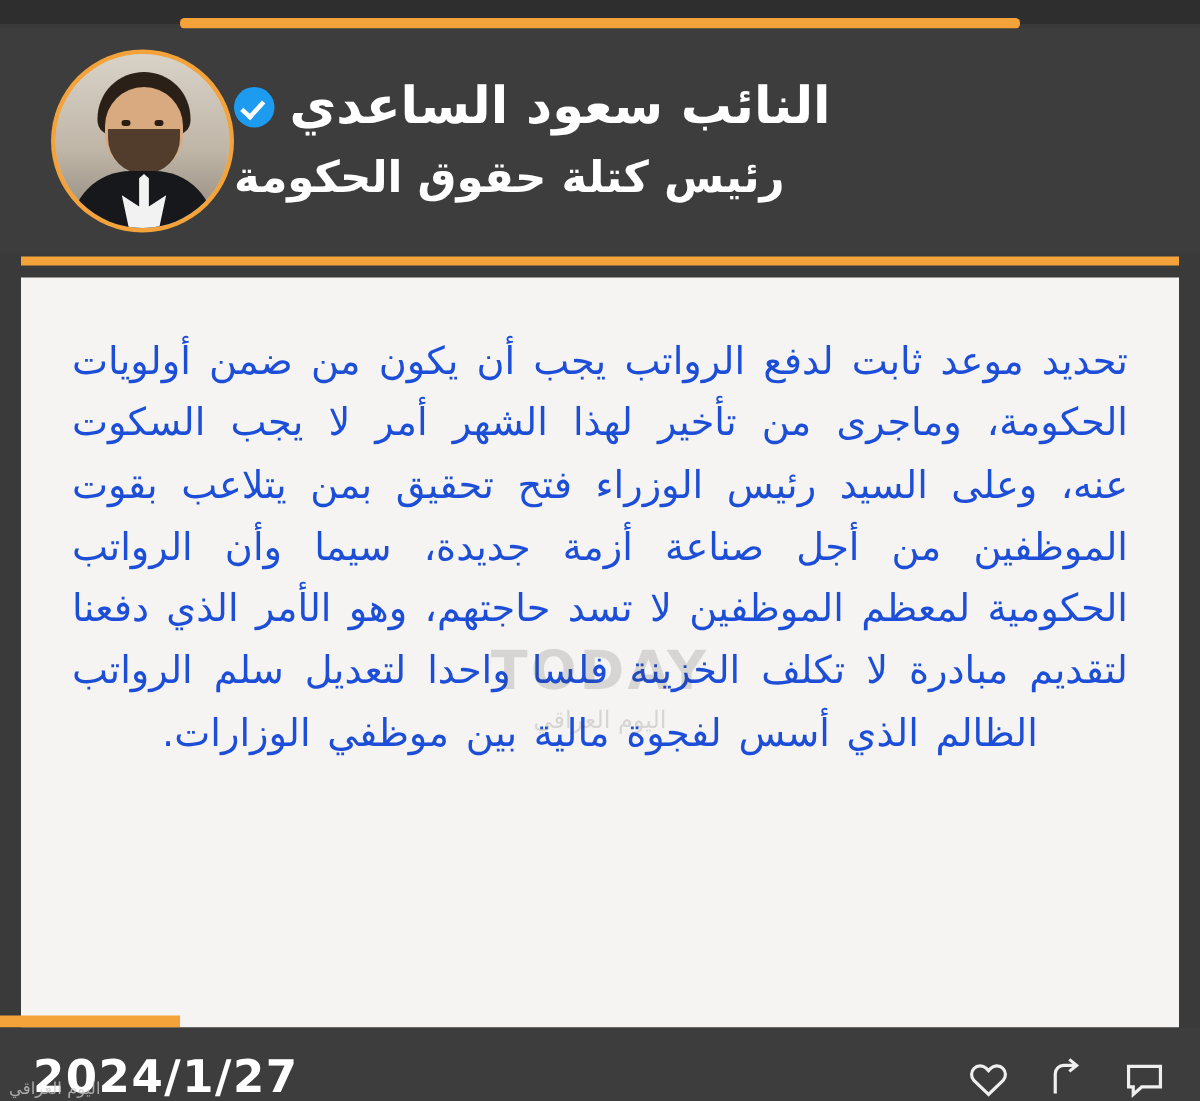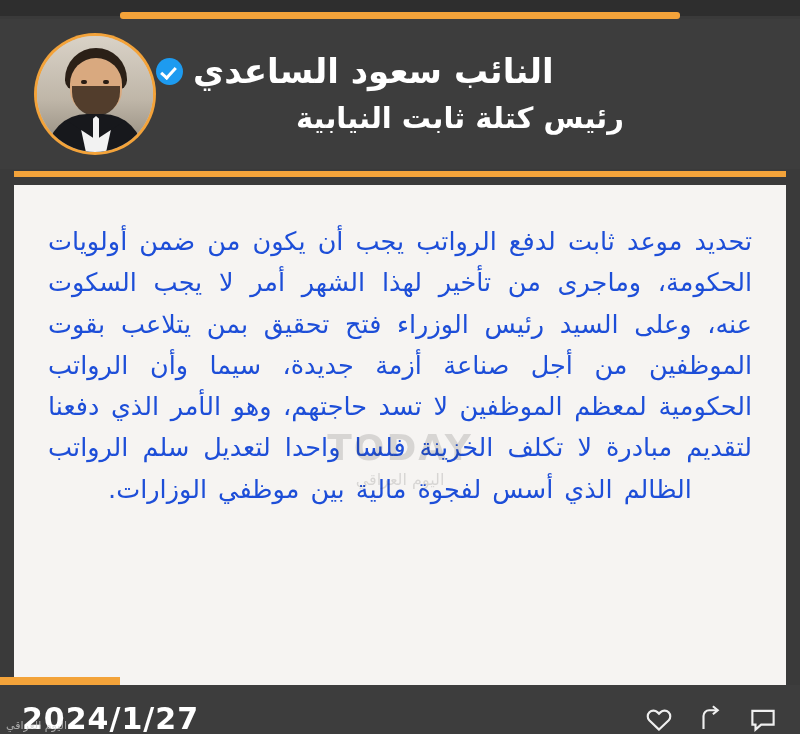--- a/index.html
+++ b/index.html
@@ -132,21 +132,21 @@
     position: absolute;
     top: 78px;
     width: 26px; height: 34px;
     background: #17181c;
   }
   .av-collar-l { left: 30px; clip-path: polygon(100% 0, 100% 70%, 0 20%); }
   .av-collar-r { left: 62px; clip-path: polygon(0 0, 0 70%, 100% 20%); }
 
   .header-text {
     flex: 1 1 auto;
-    text-align: center;
+    text-align: left;
     padding-right: 14px;
     min-width: 0;
   }
   .name-row {
     display: flex;
     flex-direction: row;
     align-items: center;
     justify-content: flex-end;
     gap: 10px;
   }
@@ -317,21 +317,21 @@
         <div class="av-collar-l"></div>
         <div class="av-collar-r"></div>
       </div>
     </div>
 
     <div class="header-text">
       <div class="name-row">
         <div class="name">النائب سعود الساعدي</div>
         <div class="verified"></div>
       </div>
-      <div class="role">رئيس كتلة ثابت النيابية</div>
+      <div class="role">رئيس كتلة حقوق الحكومة</div>
     </div>
 
   </div>
 
   <div class="accent-mid"></div>
 
   <div class="body-panel">
     <div class="body-text">تحديد موعد ثابت لدفع الرواتب يجب أن يكون من ضمن أولويات الحكومة، وماجرى من تأخير لهذا الشهر أمر لا يجب السكوت عنه، وعلى السيد رئيس الوزراء فتح تحقيق بمن يتلاعب بقوت الموظفين من أجل صناعة أزمة جديدة، سيما وأن الرواتب الحكومية لمعظم الموظفين لا تسد حاجتهم، وهو الأمر الذي دفعنا لتقديم مبادرة لا تكلف الخزينة فلسا واحدا لتعديل سلم الرواتب الظالم الذي أسس لفجوة مالية بين موظفي الوزارات.</div>
   </div>
 

